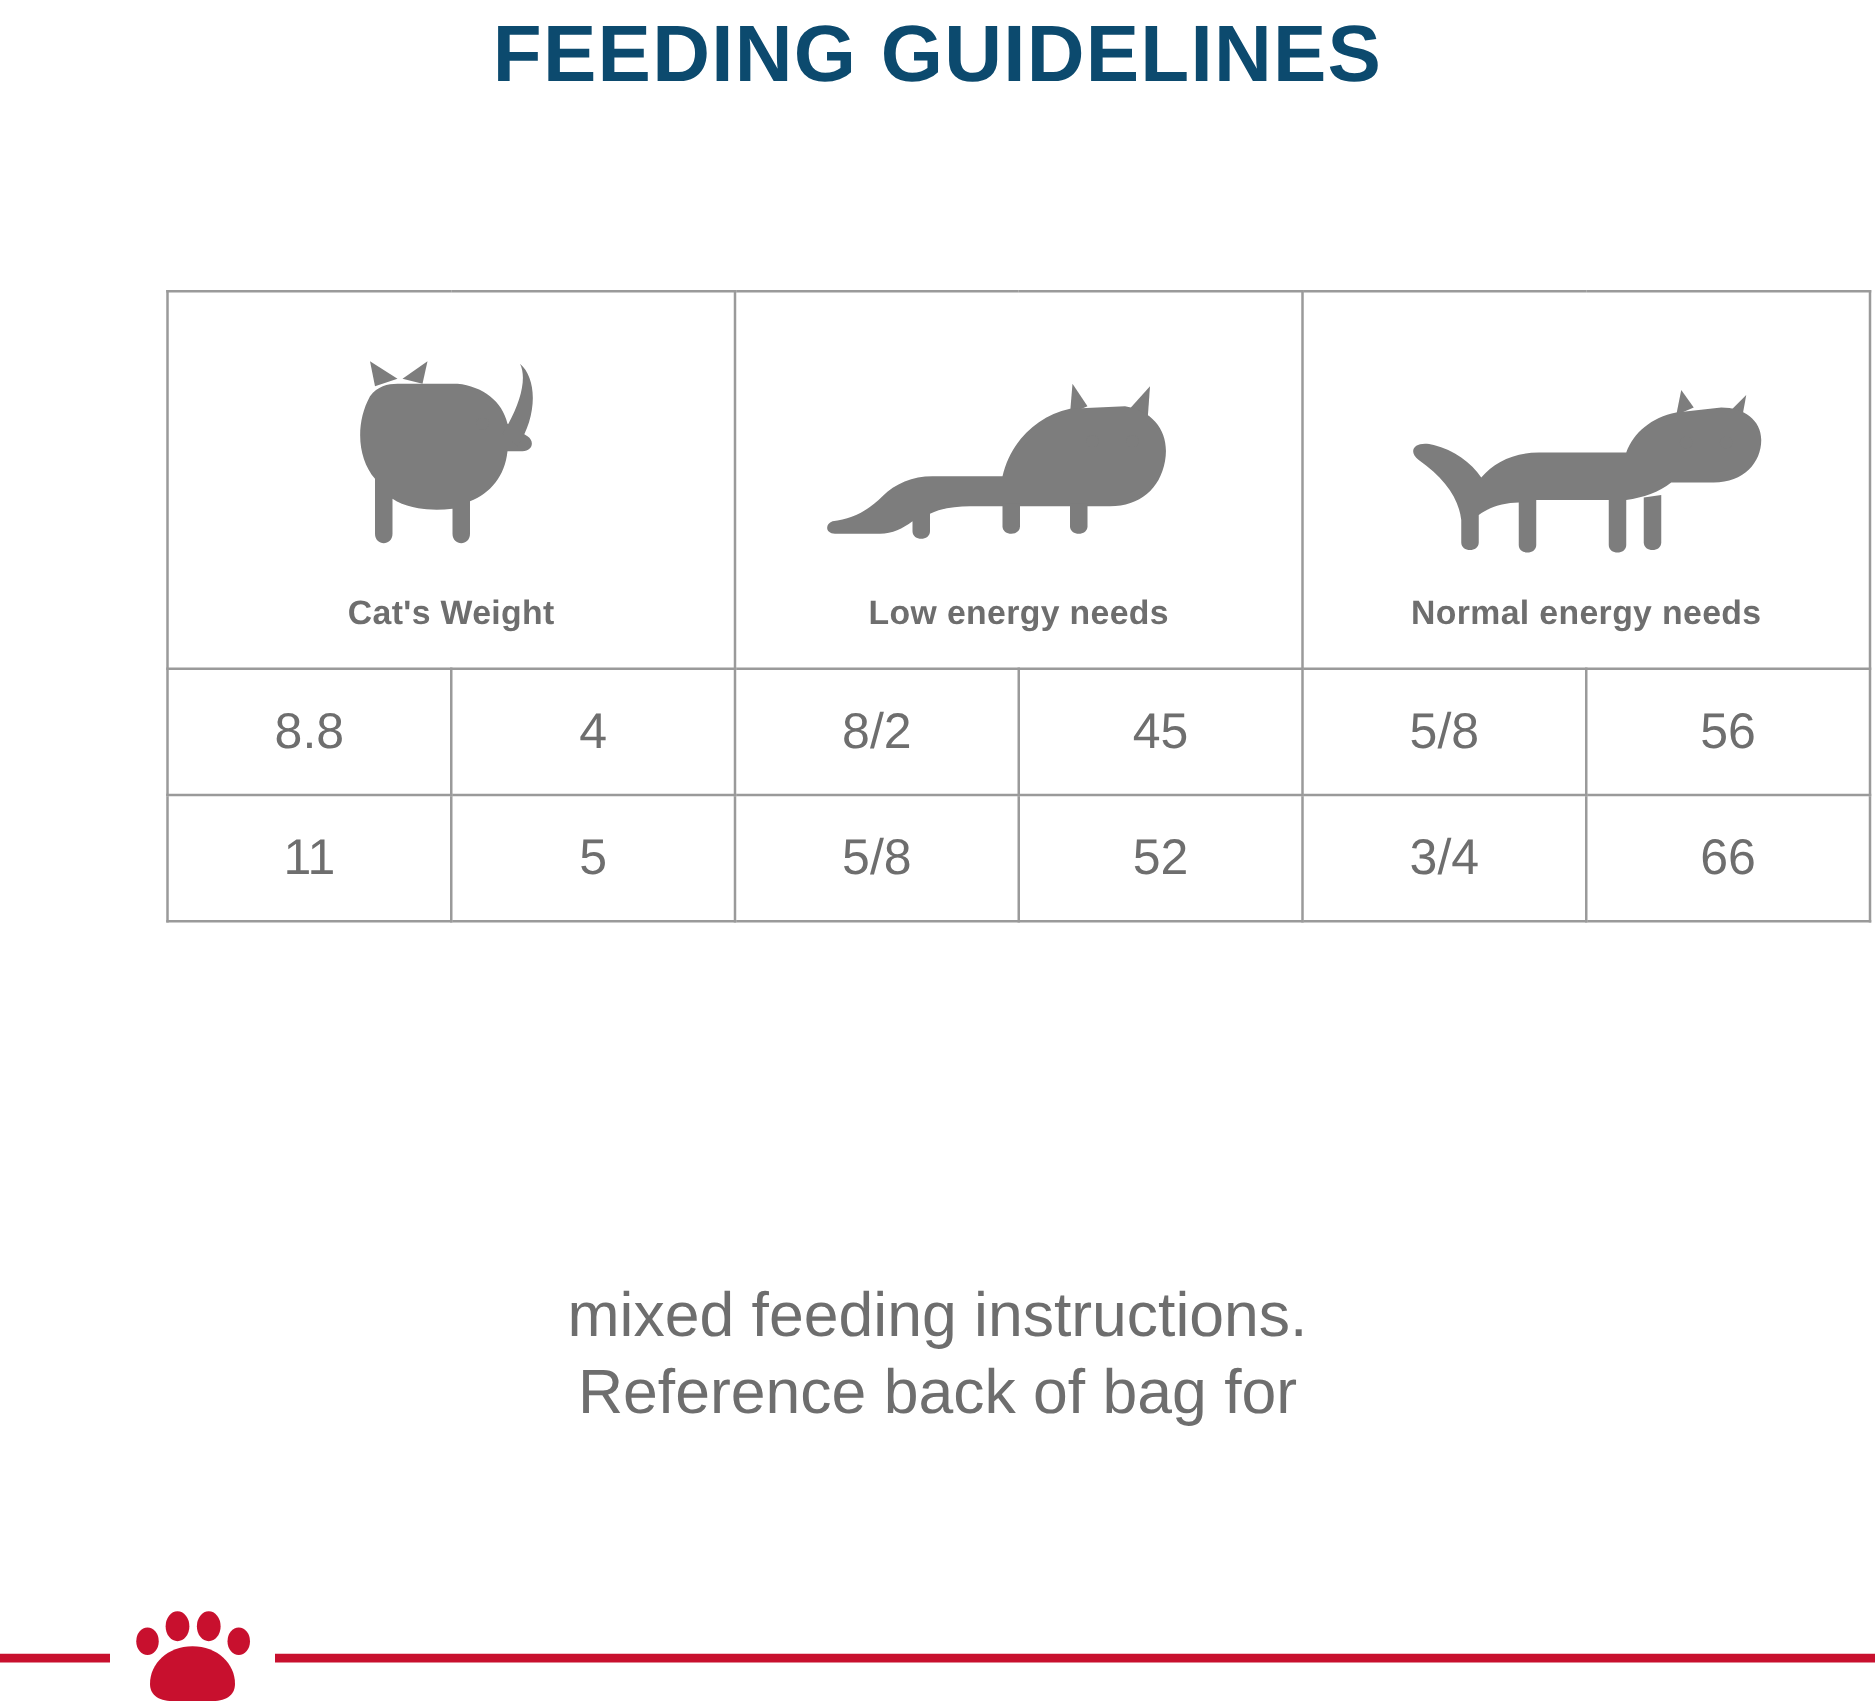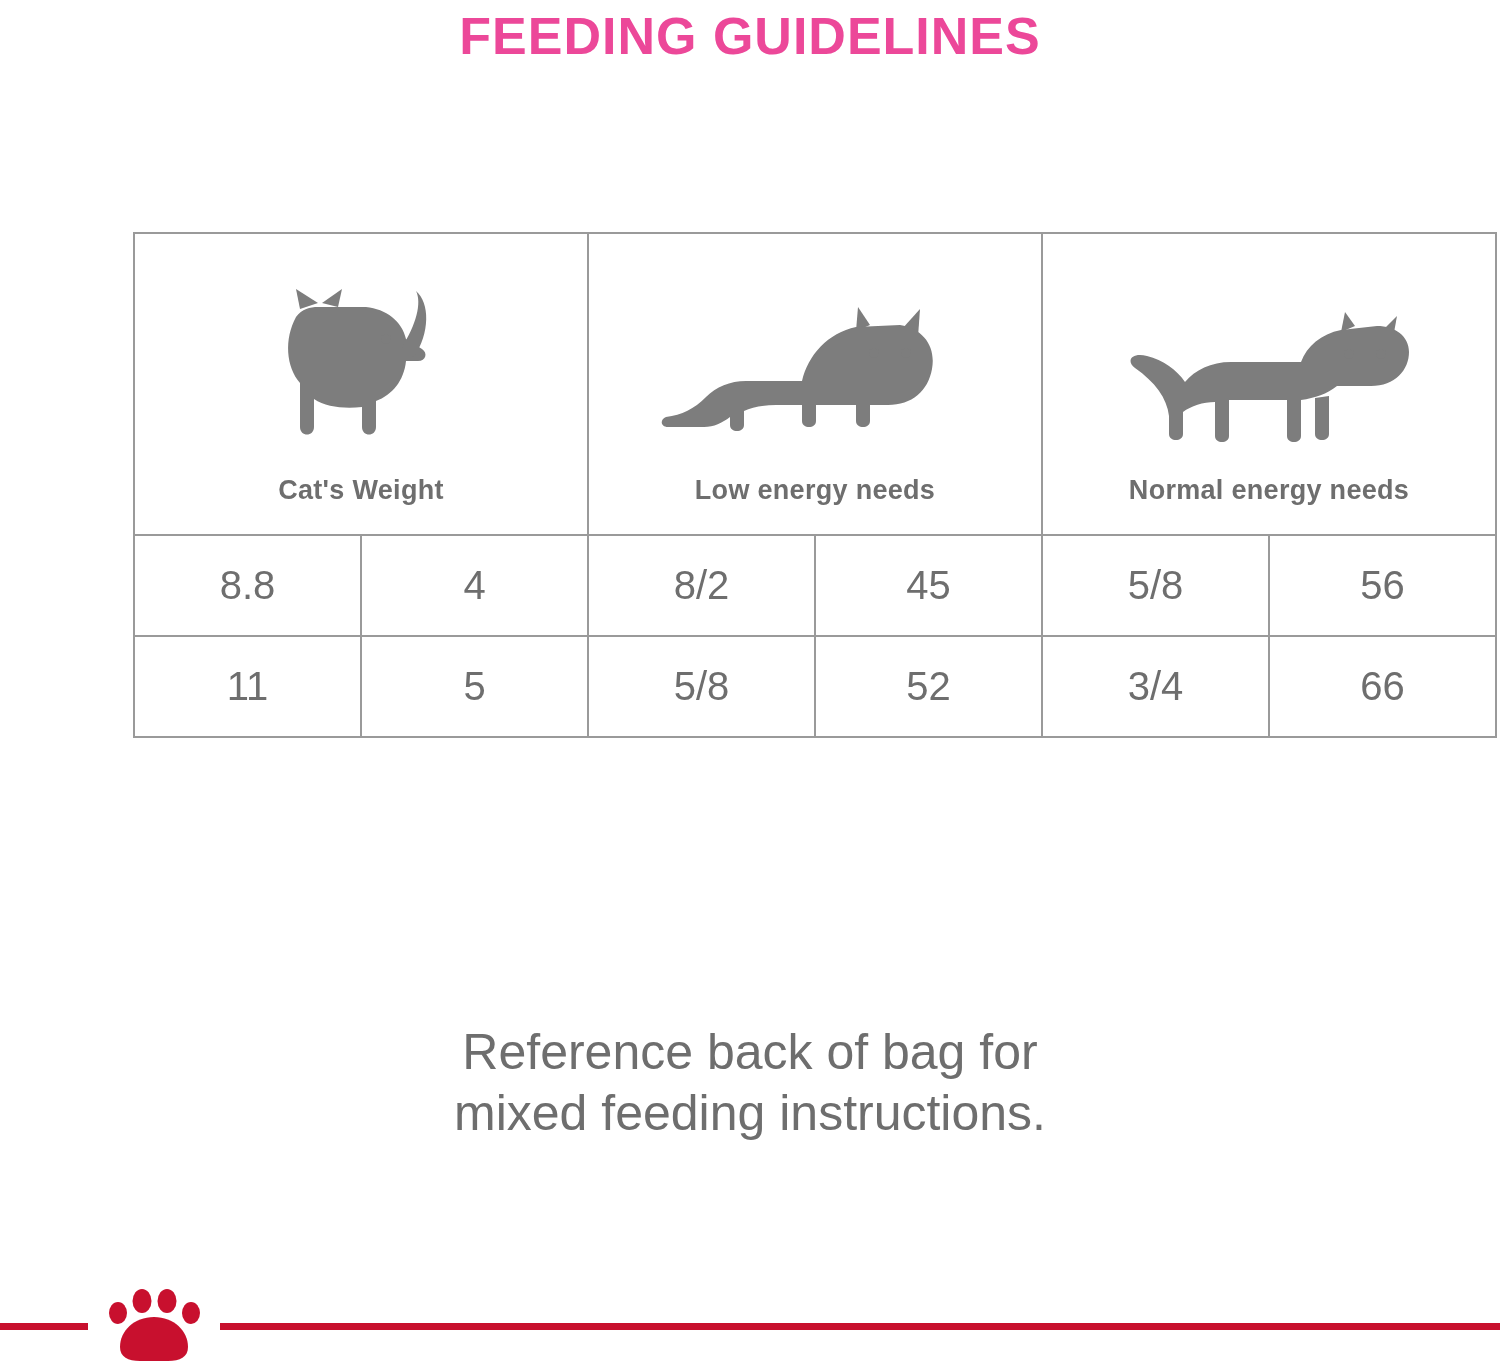--- a/index.html
+++ b/index.html
@@ -13,22 +13,22 @@
     position: relative;
     font-family: "Liberation Sans", sans-serif;
     overflow: hidden;
   }
   .page-title {
     position: absolute;
     top: 6px;
     left: 0;
     width: 1500px;
     text-align: center;
-    color: #ec4899;
-    font-size: 52px;
+    color: #0c4a6e;
+    font-size: 64px;
     font-weight: bold;
     letter-spacing: 1px;
   }
   .table-wrap {
     position: absolute;
     top: 232px;
     left: 133px;
     width: 1364px;
     height: 710px;
   }
@@ -196,22 +196,22 @@
       <td>5/8</td>
       <td>52</td>
       <td>3/4</td>
       <td>66</td>
     </tr>
   </tbody>
     </table>
 </div>
 
 <div class="note">
+  <div>mixed feeding instructions.</div>
   <div>Reference back of bag for</div>
-  <div>mixed feeding instructions.</div>
 </div>
 
 <div class="brand-bar">
   <div class="brand-line"></div>
   <div class="brand-paw">
     <svg width="132" height="74" viewBox="0 0 132 74" xmlns="http://www.w3.org/2000/svg">
       <g fill="#c8102e">
         <ellipse cx="30" cy="26" rx="9" ry="11"></ellipse>
         <ellipse cx="54" cy="14" rx="9.5" ry="12"></ellipse>
         <ellipse cx="79" cy="14" rx="9.5" ry="12"></ellipse>

